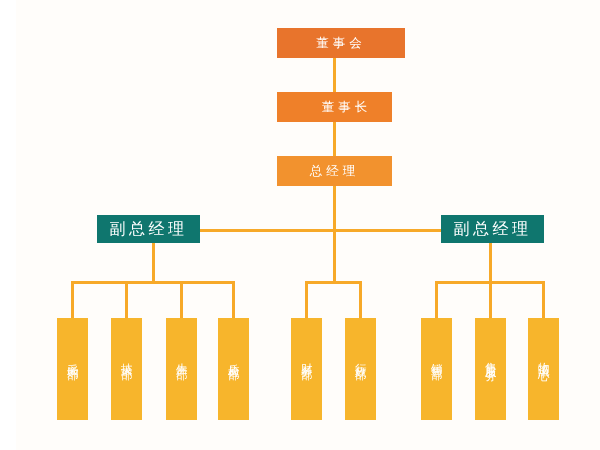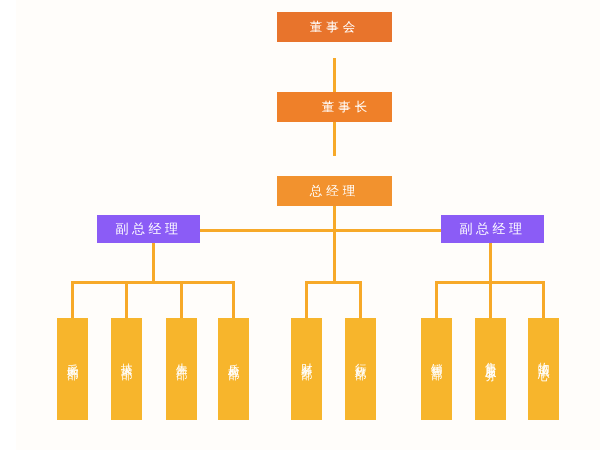--- a/index.html
+++ b/index.html
@@ -45,22 +45,22 @@
     font-size: 12.5px;
     letter-spacing: 4px;
     padding-left: 24px;
   }
   .node.lvl3 {
     background: #f2922e;
     font-size: 12.5px;
     letter-spacing: 4px;
   }
   .node.lvl4 {
-    background: #8b5cf6;
-    font-size: 13px;
+    background: #0f766e;
+    font-size: 16px;
     letter-spacing: 3.5px;
   }
   .node.dept {
     background: #f7b52c;
     font-size: 11.5px;
     letter-spacing: 2.5px;
     writing-mode: vertical-rl;
     text-orientation: upright;
     align-items: center;
     justify-content: center;
@@ -102,29 +102,29 @@
   <div class="conn h" style="left:305px; top:281px; width:57px;"></div>
   <div class="conn v" style="left:305px; top:281px; height:37px;"></div>
   <div class="conn v" style="left:359px; top:281px; height:37px;"></div>
 
   <div class="conn v" style="left:489px; top:243px; height:38px;"></div>
   <div class="conn h" style="left:435px; top:281px; width:110px;"></div>
   <div class="conn v" style="left:435px; top:281px; height:37px;"></div>
   <div class="conn v" style="left:489px; top:281px; height:37px;"></div>
   <div class="conn v" style="left:542px; top:281px; height:37px;"></div>
 
-  <div class="node lvl1" style="left:277px; top:12px; width:115px; height:30px;">
+  <div class="node lvl1" style="left:277px; top:28px; width:128px; height:30px;">
     <span>董事会</span>
   </div>
 
   <div class="node lvl2" style="left:277px; top:92px; width:115px; height:30px;">
     <span>董事长</span>
   </div>
 
-  <div class="node lvl3" style="left:277px; top:156px; width:115px; height:30px;margin-top:20px;">
+  <div class="node lvl3" style="left:277px; top:156px; width:115px; height:30px;">
     <span>总经理</span>
   </div>
 
   <div class="node lvl4" style="left:97px; top:215px; width:103px; height:28px;">
     <span>副总经理</span>
   </div>
 
   <div class="node lvl4" style="left:441px; top:215px; width:103px; height:28px;">
     <span>副总经理</span>
   </div>

